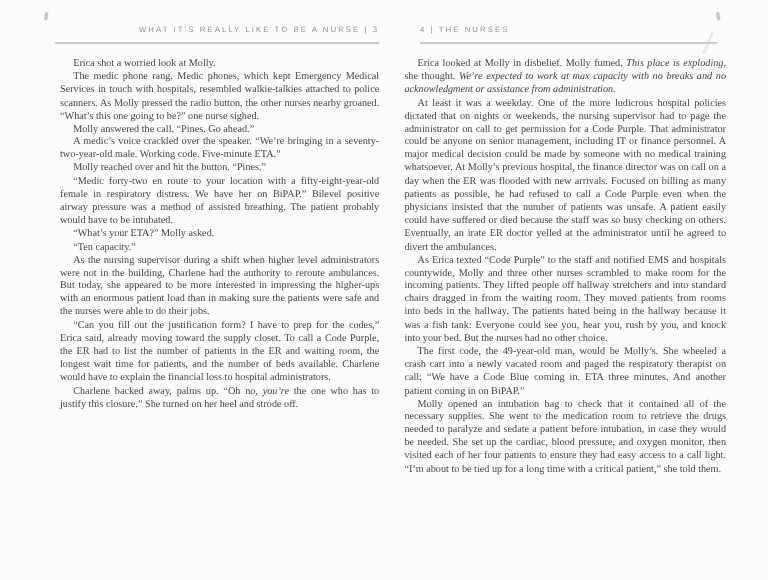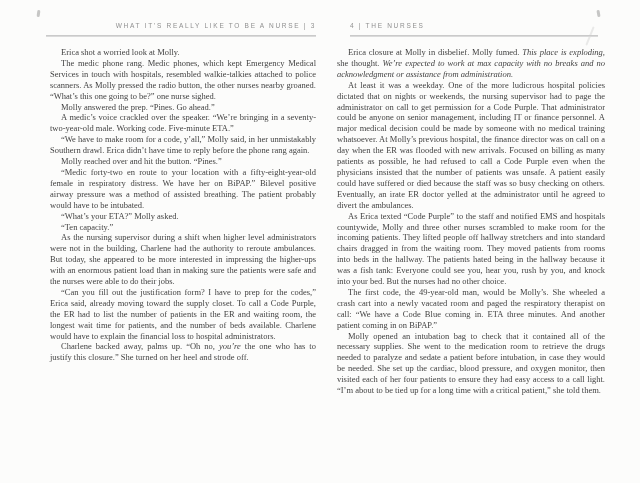--- a/index.html
+++ b/index.html
@@ -45,37 +45,36 @@
   <div class="artifact artifact-left"></div>
   <div class="artifact artifact-right"></div>
   <div class="artifact artifact-right2"></div>
 
   <div class="page page-left">
     <div class="running-header rh-left">WHAT IT’S REALLY LIKE TO BE A NURSE | 3</div>
     <div class="header-rule"></div>
     <div class="page-body">
         <p><span>Erica shot a worried look at Molly.</span></p>
         <p><span>The medic phone rang. Medic phones, which kept Emergency Medical Services in touch with hospitals, resembled walkie-talkies attached to police scanners. As Molly pressed the radio button, the other nurses nearby groaned. “What’s this one going to be?” one nurse sighed.</span></p>
-        <p><span>Molly answered the prep. “Pines. Go ahead.”</span></p>
+        <p><span>Molly answered the call. “Pines. Go ahead.”</span></p>
         <p><span>A medic’s voice crackled over the speaker. “We’re bringing in a seventy-two-year-old male. Working code. Five-minute ETA.”</span></p>
-        <p><span>“We have to make room for a code, y’all,” Molly said, in her unmistakably Southern drawl. Erica didn’t have time to reply before the phone rang again.</span></p>
         <p><span>Molly reached over and hit the button. “Pines.”</span></p>
         <p><span>“Medic forty-two en route to your location with a fifty-eight-year-old female in respiratory distress. We have her on BiPAP.” Bilevel positive airway pressure was a method of assisted breathing. The patient probably would have to be intubated.</span></p>
         <p><span>“What’s your ETA?” Molly asked.</span></p>
         <p><span>“Ten capacity.”</span></p>
         <p><span>As the nursing supervisor during a shift when higher level administrators were not in the building, Charlene had the authority to reroute ambulances. But today, she appeared to be more interested in impressing the higher-ups with an enormous patient load than in making sure the patients were safe and the nurses were able to do their jobs.</span></p>
         <p><span>“Can you fill out the justification form? I have to prep for the codes,” Erica said, already moving toward the supply closet. To call a Code Purple, the ER had to list the number of patients in the ER and waiting room, the longest wait time for patients, and the number of beds available. Charlene would have to explain the financial loss to hospital administrators.</span></p>
         <p><span>Charlene backed away, palms up. “Oh no, </span><em>you’re</em><span> the one who has to justify this closure.” She turned on her heel and strode off.</span></p>
       </div>
   </div>
 
   <div class="page page-right">
     <div class="running-header rh-right rh-inset">4 | THE NURSES</div>
     <div class="header-rule"></div>
     <div class="page-body">
-        <p><span>Erica closure at Molly in disbelief. Molly fumed. </span><em>This place is exploding,</em><span> she thought. </span><em>We’re expected to work at max capacity with no breaks and no acknowledgment or assistance from administration.</em></p>
+        <p><span>Erica looked at Molly in disbelief. Molly fumed. </span><em>This place is exploding,</em><span> she thought. </span><em>We’re expected to work at max capacity with no breaks and no acknowledgment or assistance from administration.</em></p>
         <p><span>At least it was a weekday. One of the more ludicrous hospital policies dictated that on nights or weekends, the nursing supervisor had to page the administrator on call to get permission for a Code Purple. That administrator could be anyone on senior management, including IT or finance personnel. A major medical decision could be made by someone with no medical training whatsoever. At Molly’s previous hospital, the finance director was on call on a day when the ER was flooded with new arrivals. Focused on billing as many patients as possible, he had refused to call a Code Purple even when the physicians insisted that the number of patients was unsafe. A patient easily could have suffered or died because the staff was so busy checking on others. Eventually, an irate ER doctor yelled at the administrator until he agreed to divert the ambulances.</span></p>
         <p><span>As Erica texted “Code Purple” to the staff and notified EMS and hospitals countywide, Molly and three other nurses scrambled to make room for the incoming patients. They lifted people off hallway stretchers and into standard chairs dragged in from the waiting room. They moved patients from rooms into beds in the hallway. The patients hated being in the hallway because it was a fish tank: Everyone could see you, hear you, rush by you, and knock into your bed. But the nurses had no other choice.</span></p>
         <p><span>The first code, the 49-year-old man, would be Molly’s. She wheeled a crash cart into a newly vacated room and paged the respiratory therapist on call: “We have a Code Blue coming in. ETA three minutes. And another patient coming in on BiPAP.”</span></p>
         <p><span>Molly opened an intubation bag to check that it contained all of the necessary supplies. She went to the medication room to retrieve the drugs needed to paralyze and sedate a patient before intubation, in case they would be needed. She set up the cardiac, blood pressure, and oxygen monitor, then visited each of her four patients to ensure they had easy access to a call light. “I’m about to be tied up for a long time with a critical patient,” she told them.</span></p>
       </div>
   </div>
 </div>
 
 </body></html>

